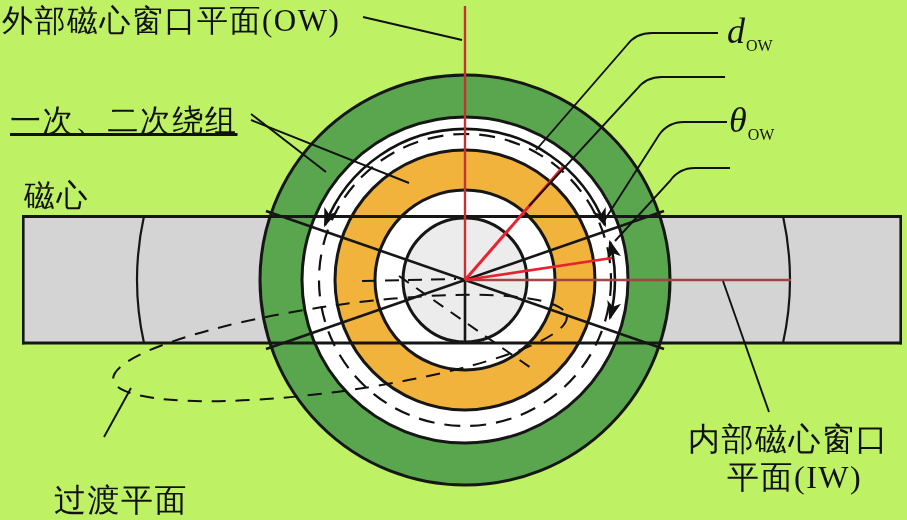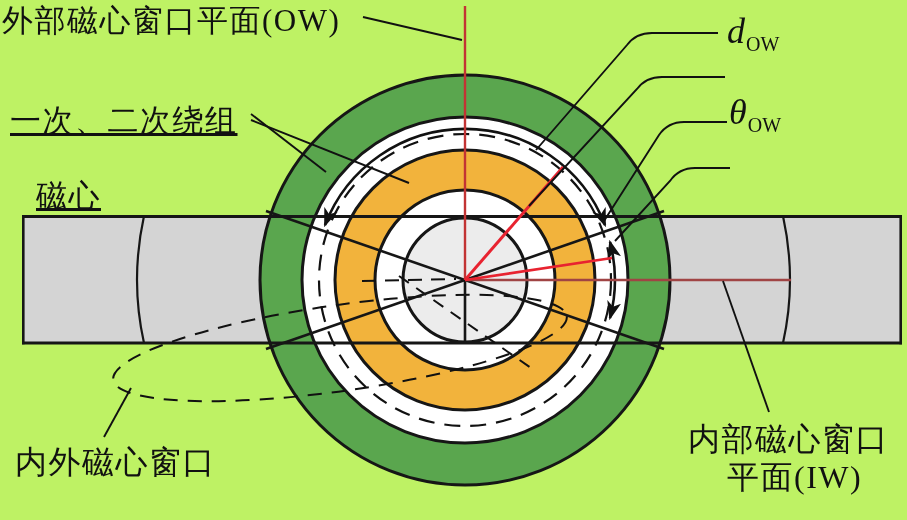--- a/index.html
+++ b/index.html
@@ -4,21 +4,21 @@
 <style>
   html,body{margin:0;padding:0;background:#fff;}
   .fig{position:relative;width:907px;height:520px;background:#bef264;overflow:hidden;
        font-family:"Liberation Serif","DejaVu Serif",serif;padding-left:40px;}
   .fig svg{position:absolute;left:0;top:0;}
   .cjk{position:absolute;color:#111;font-size:31px;letter-spacing:1.5px;
        white-space:nowrap;line-height:1.1;}
   .cjk.big{font-size:32px;}
   .dim{position:absolute;color:#111;white-space:nowrap;}
   .sym{font-style:italic;font-size:36px;}
-  .dsub{font-size:20px;position:relative;top:8px;margin-left:1px;}
+  .dsub{font-size:16px;position:relative;top:8px;margin-left:1px;}
 </style>
 </head>
 <body>
 
 <div class="fig">
 
   <svg width="907" height="520" viewBox="0 0 907 520">
     <defs>
       <marker id="arrow" viewBox="0 0 12 9" refX="10.5" refY="4.5" markerWidth="19" markerHeight="14.5" markerUnits="userSpaceOnUse" orient="auto-start-reverse">
         <path d="M0,0 L12,4.5 L0,9 L3.2,4.5 Z" fill="#111"></path>
@@ -65,27 +65,27 @@
     <path d="M718,33 L652,33 Q636,33 627,45 L536,150" fill="none" stroke="#111" stroke-width="1.9"></path>
     <path d="M725,77 L662,77 Q646,77 637,89 L529,206" fill="none" stroke="#111" stroke-width="1.9"></path>
     <path d="M727,122 L684,122 Q668,122 659,135 L604,221" fill="none" stroke="#111" stroke-width="1.9"></path>
     <path d="M730,168 L695,168 Q679,168 670,181 L615,241" fill="none" stroke="#111" stroke-width="1.9"></path>
   </svg>
 
   <div class="cjk" style="left:2px;top:4px;">外部磁心窗口平面(OW)</div>
 
   <div class="cjk" style="left:10px;top:104px;text-decoration:underline;">一次、二次绕组</div>
 
-  <div class="cjk" style="left:36px;top:179px;text-decoration:underline;">磁心</div>
+  <div class="cjk" style="left:24px;top:179px;">磁心</div>
 
-  <div class="cjk big" style="left:15px;top:445px;">内外磁心窗口</div>
+  <div class="cjk big" style="left:54px;top:483px;">过渡平面</div>
 
   <div class="cjk big" style="left:688px;top:422px;">内部磁心窗口</div>
   <div class="cjk big" style="left:727px;top:460px;">平面(IW)</div>
 
   <div class="dim" style="left:727px;top:10px;">
     <span class="sym">d</span><span class="dsub">OW</span>
   </div>
-  <div class="dim" style="left:729px;top:91px;">
+  <div class="dim" style="left:729px;top:99px;">
     <span class="sym">θ</span><span class="dsub">OW</span>
   </div>
 
 </div>
 
 </body></html>

